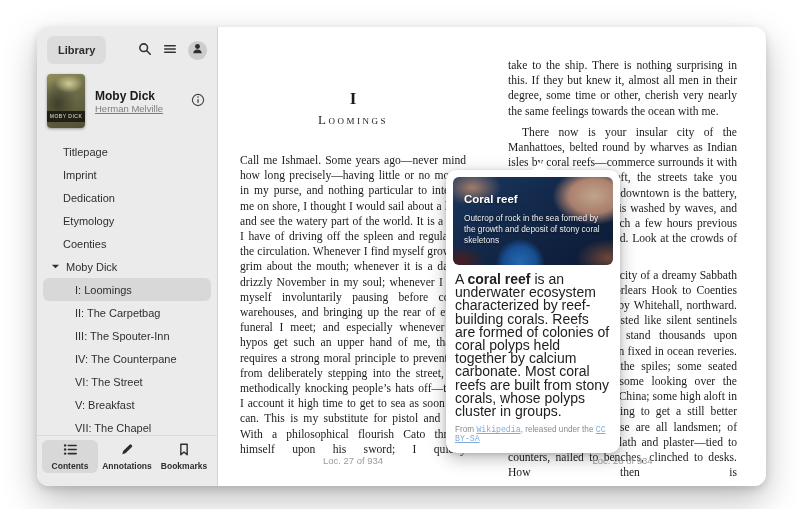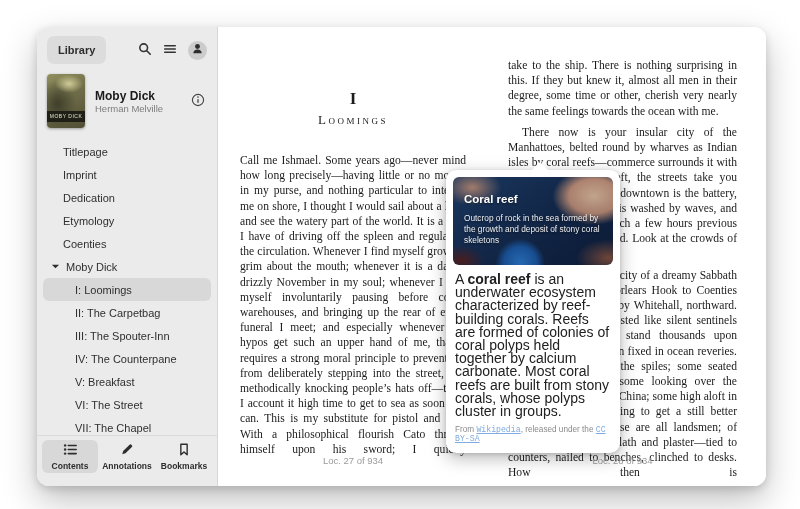--- a/index.html
+++ b/index.html
@@ -37,21 +37,21 @@
       radial-gradient(ellipse 26px 34px at 28% 55%, #3f3f2b 0%, rgba(63,63,43,0) 72%),
       linear-gradient(155deg, #92905f 0%, #6e6c48 45%, #504e35 100%);
     box-shadow:0 1px 3px rgba(0,0,0,0.35);
   }
   .cover-band{
     position:absolute; left:0; right:0; bottom:6px; height:11px; background:#201f15;
     color:#e8e4cf; font-size:5px; letter-spacing:0.5px; text-align:center; line-height:11px;
   }
   .book-meta{ flex:1; min-width:0; }
   .book-title{ font-size:12px; font-weight:700; color:#1a1a1a; }
-  .book-author{ font-size:9.5px; color:#7d7d7d; margin-top:0; }
+  .book-author{ font-size:9.5px; color:#7d7d7d; margin-top:0;text-decoration:underline; }
   .info-btn{ background:none; border:none; padding:0; display:flex; cursor:pointer; }
 
   .toc{ flex:1; padding:4px 0 0 0; overflow:hidden; }
   .toc-item{
     height:23px; display:flex; align-items:center; font-size:11px; color:#2f2f2f;
     padding-left:20px; margin:0 6px 0 6px; border-radius:6px; cursor:pointer;
   }
   .toc-item.parent{ padding-left:8px; gap:6px; }
   .toc-item.sub{ padding-left:32px; }
   .toc-item.selected{ background:#d8d8d8; }
@@ -188,22 +188,22 @@
           <svg width="9" height="9" viewBox="0 0 10 10">
               <path d="M1 3l4 4 4-4z" fill="#2d2d2d"></path>
             </svg>
         </span>
         <span>Moby Dick</span>
       </div>
       <div class="toc-item sub selected">I: Loomings</div>
       <div class="toc-item sub">II: The Carpetbag</div>
       <div class="toc-item sub">III: The Spouter-Inn</div>
       <div class="toc-item sub">IV: The Counterpane</div>
+      <div class="toc-item sub">VI: The Street</div>
       <div class="toc-item sub">V: Breakfast</div>
-      <div class="toc-item sub">VI: The Street</div>
       <div class="toc-item sub">VII: The Chapel</div>
       <div class="toc-item sub">VIII: The Pulpit</div>
     </nav>
 
     <div class="tabbar">
       <button class="tab selected">
         <span>
           <svg width="15" height="13" viewBox="0 0 16 14">
               <circle cx="2.2" cy="2.6" r="1.3" fill="#2d2d2d"></circle>
               <circle cx="2.2" cy="7" r="1.3" fill="#2d2d2d"></circle>

